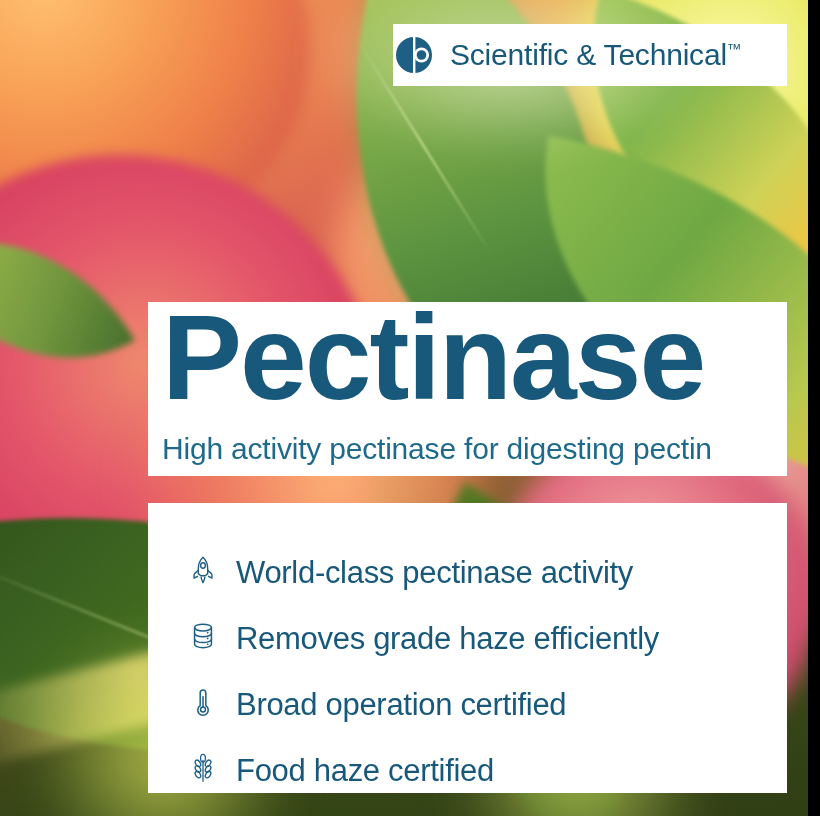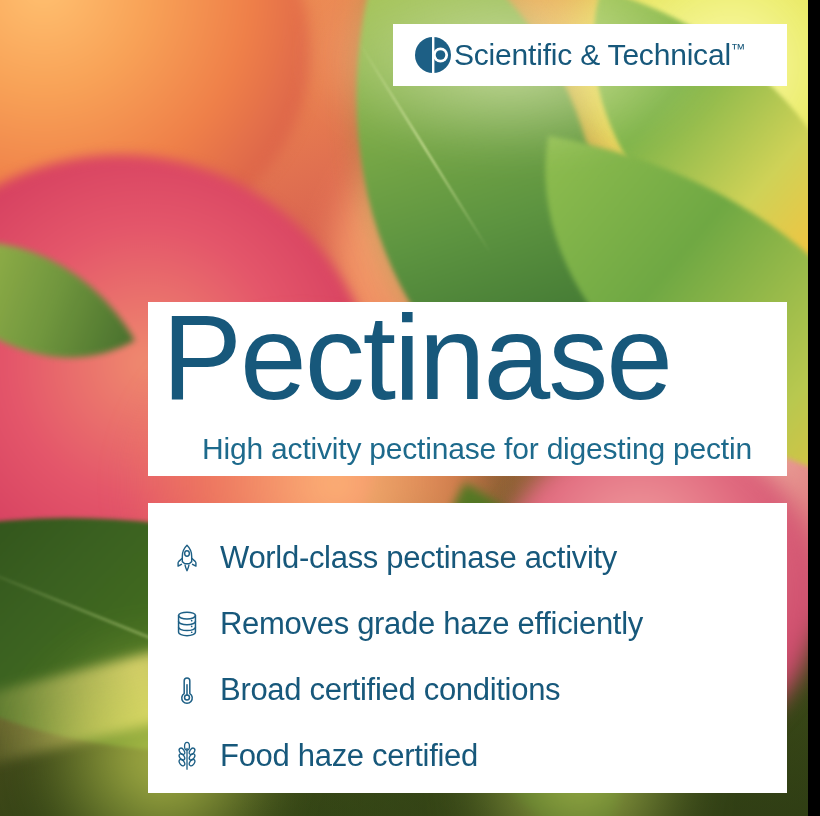--- a/index.html
+++ b/index.html
@@ -171,57 +171,56 @@
     transform: rotate(30deg);
     background: linear-gradient(130deg, #4c7a22 0%, #3a621c 50%, #284412 100%);
     filter: blur(5px); opacity:.9;
   }
 
   
   .logo-bar {
     position:absolute;
     left:393px; top:24px; width:394px; height:62px;
     background:#fff;
-    display:flex; align-items:center; 
-    padding-left:19px;
+    display:flex; align-items:center; gap:15px;
   }
   .logo-mark { width:42px; height:42px; flex:0 0 42px; }
   .logo-text {
     font-size:30px; color:#17587b; letter-spacing:-.2px; white-space:nowrap;
     font-family:"Liberation Sans", sans-serif;
   }
   .logo-text .tm { font-size:15px; vertical-align:super; letter-spacing:0; }
 
   .title-card {
     position:absolute;
     left:148px; top:302px; width:639px; height:174px;
     background:#fff;
   }
   .title-text {
     position:absolute; left:14px; top:-8px;
     font-size:120px; line-height:126px;
     color:#17587b; letter-spacing:-2px;
-    font-weight:400;
+    font-weight:700;
   }
   .subtitle-text {
     position:absolute; left:162px; top:428px; width:630px;
     font-size:30px; line-height:42px;
-    color:#1d6a8c; letter-spacing:-.2px;text-align:center;
+    color:#1d6a8c; letter-spacing:-.2px;
   }
 
   .features-card {
     position:absolute;
     left:148px; top:503px; width:639px; height:290px;
     background:#fff;
     padding:22px 0 0 0;
   }
   .feature-row {
-    display:flex; align-items:center;
+    display:flex; align-items:flex-end;
     height:66px;
-    padding-left:18px;
+    padding-left:34px;
   }
   .feature-icon {
     width:42px; height:42px; flex:0 0 42px;
     display:flex; align-items:center; justify-content:center;
     margin-right:12px;
   }
   .feature-label {
     font-size:31px; color:#17587b; letter-spacing:-.3px; white-space:nowrap;
   }
 
@@ -309,21 +308,21 @@
     </div>
 
     <div class="feature-row">
       <span class="feature-icon">
         <svg viewBox="0 0 32 32" width="30" height="30" fill="none" stroke="#1d5f85" stroke-width="1.6" stroke-linecap="round" stroke-linejoin="round">
           <path d="M19 19.8V6.2a3 3 0 0 0-6 0v13.6a5.6 5.6 0 1 0 6 0z"></path>
           <circle cx="16" cy="24" r="2.6"></circle>
           <path d="M16 21.4V10.5"></path>
         </svg>
       </span>
-      <span class="feature-label">Broad certified conditions</span>
+      <span class="feature-label">Broad operation certified</span>
     </div>
 
     <div class="feature-row">
       <span class="feature-icon">
         <svg viewBox="0 0 32 32" width="30" height="30" fill="none" stroke="#1d5f85" stroke-width="1.4" stroke-linecap="round" stroke-linejoin="round">
           <path d="M16 30V8"></path>
           <ellipse cx="16" cy="5.6" rx="2.6" ry="4.1"></ellipse>
           <ellipse cx="10.6" cy="11" rx="2.4" ry="3.8" transform="rotate(-34 10.6 11)"></ellipse>
           <ellipse cx="21.4" cy="11" rx="2.4" ry="3.8" transform="rotate(34 21.4 11)"></ellipse>
           <ellipse cx="10.6" cy="17" rx="2.4" ry="3.8" transform="rotate(-34 10.6 17)"></ellipse>

